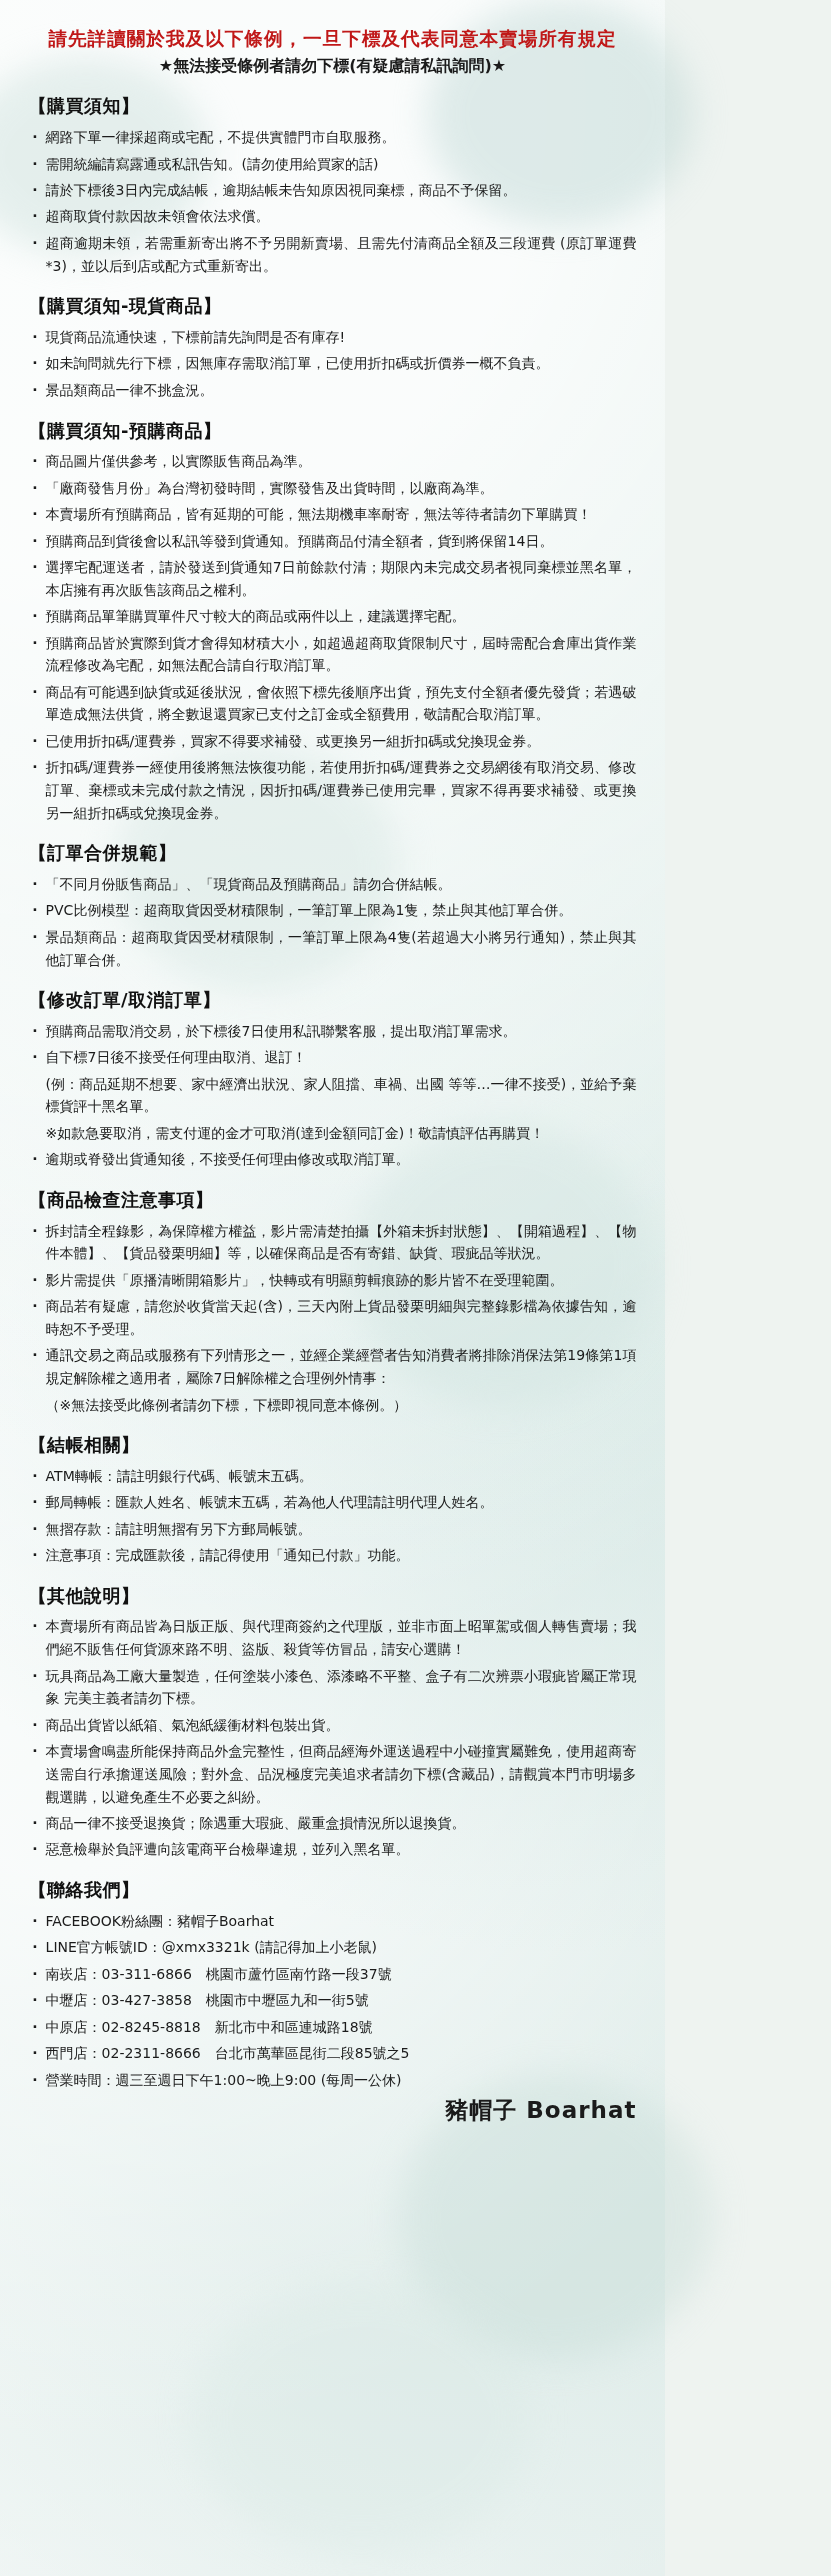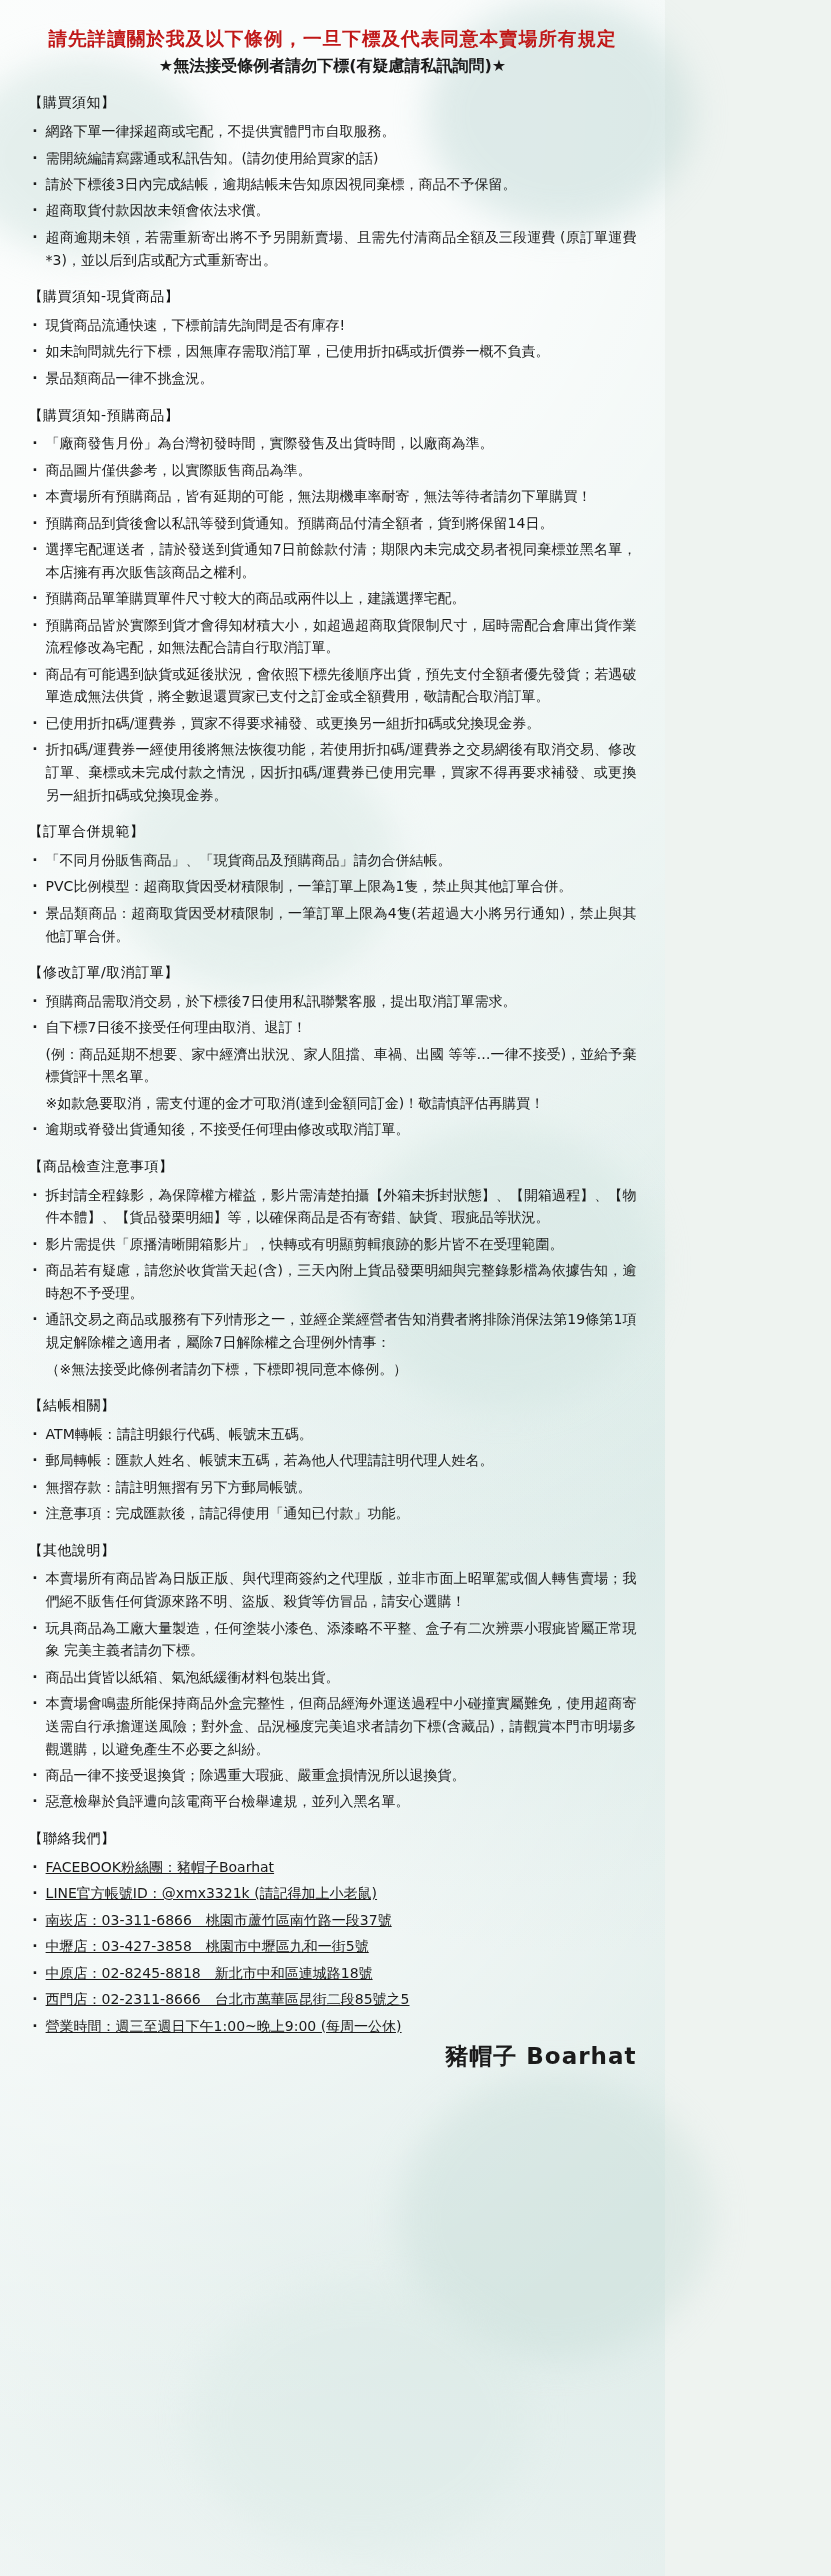--- a/index.html
+++ b/index.html
@@ -49,22 +49,22 @@
   }
   .top-line2{
     text-align:center;
     font-size:16px;
     font-weight:bold;
     color:#1b1b1b;
     margin:1.9px 0 13.3px 0;
   }
 
   h2.sec{
-    font-size:14px;
-    font-weight:normal;
+    font-size:18px;
+    font-weight:bold;
     margin:17px 0 7.6px 0;
     color:#111;
     letter-spacing:0.5px;
   }
 
   ul.items{
     list-style:none;
     margin:0 0 1.9px 0;
     padding:0;
   }
@@ -91,21 +91,21 @@
   .red{color:#c01818;}
   .ul{text-decoration:underline;}
   ol.numbered{
     margin:3.8px 0 3.8px 0;
     padding-left:38px;
     font-size:14px;
     line-height:1.62;
   }
   ol.numbered li{margin:2.9px 0;}
 
-  .contact li{font-size:14px;line-height:1.7;text-decoration:underline;}
+  .contact li{font-size:14px;line-height:1.7;}
   .brand{
     text-align:right;
     font-size:23px;
     font-weight:bold;
     margin-top:1px;
     letter-spacing:1px;
   }
 </style>
 </head>
 <body>
@@ -135,22 +135,22 @@
 
     <h2 class="sec">【購買須知-現貨商品】</h2>
     <ul class="items">
       <li class="redall">現貨商品流通快速，下標前請先詢問是否有庫存!</li>
       <li class="red">如未詢問就先行下標，因無庫存需取消訂單，已使用折扣碼或折價券一概不負責。</li>
       <li>景品類商品一律不挑盒況。</li>
     </ul>
 
     <h2 class="sec">【購買須知-預購商品】</h2>
     <ul class="items">
+      <li>商品圖片僅供參考，以實際販售商品為準。</li>
       <li>「廠商發售月份」為台灣初發時間，實際發售及出貨時間，以廠商為準。</li>
-      <li>商品圖片僅供參考，以實際販售商品為準。</li>
       <li>本賣場所有預購商品，皆有延期的可能，無法期機車率耐寄，無法等待者請勿下單購買！</li>
       <li>預購商品到貨後會以私訊等發到貨通知。預購商品付清全額者，貨到將保留14日。</li>
       <li>選擇宅配運送者，請於發送到貨通知7日前餘款付清；期限內未完成交易者視同棄標並黑名單，本店擁有再次販售該商品之權利。</li>
       <li>預購商品單筆購買單件尺寸較大的商品或兩件以上，建議選擇宅配。</li>
       <li>預購商品皆於實際到貨才會得知材積大小，如超過超商取貨限制尺寸，屆時需配合倉庫出貨作業流程修改為宅配，如無法配合請自行取消訂單。</li>
       <li>商品有可能遇到缺貨或延後狀況，會依照下標先後順序出貨，預先支付全額者優先發貨；若遇破單造成無法供貨，將全數退還買家已支付之訂金或全額費用，敬請配合取消訂單。</li>
     </ul>
 
     <ul class="items">
       <li>已使用折扣碼/運費券，買家不得要求補發、或更換另一組折扣碼或兌換現金券。</li>

